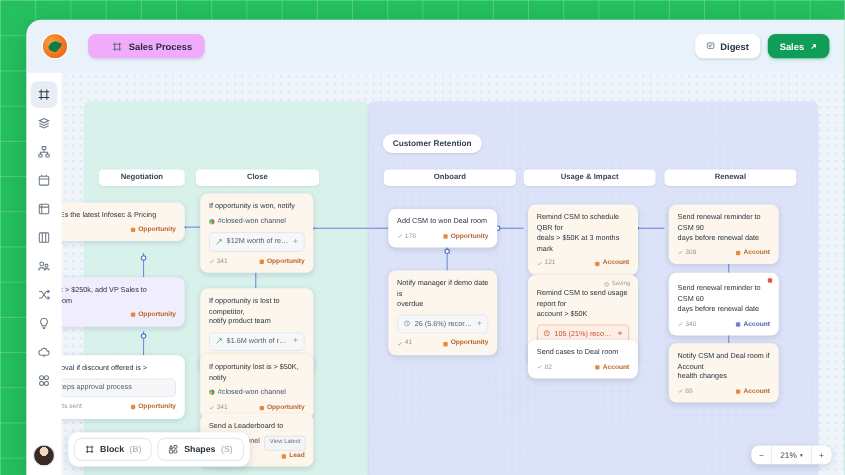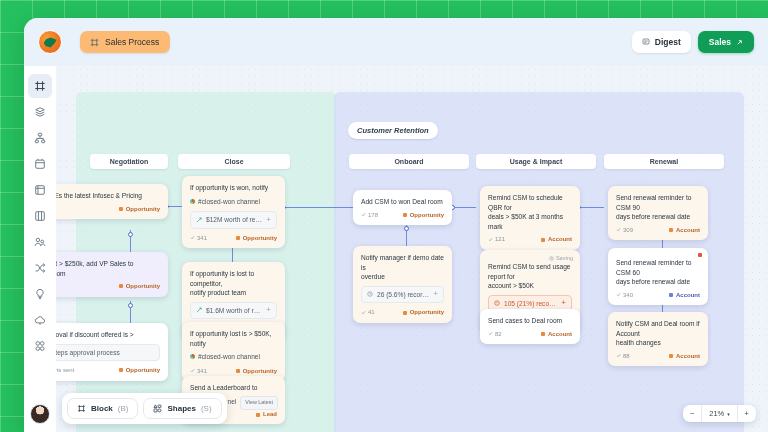--- a/index.html
+++ b/index.html
@@ -43,23 +43,23 @@
     display: flex; align-items: center; justify-content: center;
   }
   .logo::after {
     content: ""; width: 13px; height: 11px;
     background: #127a4a;
     clip-path: polygon(0% 60%, 22% 22%, 55% 10%, 100% 30%, 86% 62%, 55% 100%, 18% 88%);
   }
   .doc-chip {
     display: flex; align-items: center; gap: 6px;
     margin-left: 18px;
-    background: #fdba74; border-radius: 7px;
-    padding: 6px 11px 6px 10px;
-    font-size: 8.5px; color: #1f2a33; font-weight: 400;
+    background: #f0abfc; border-radius: 7px;
+    padding: 6px 11px 6px 22px;
+    font-size: 8.5px; color: #1f2a33; font-weight: 700;
     box-shadow: 0 1px 2px rgba(16,30,54,0.10);
   }
   .topbar-right { margin-left: auto; display: flex; align-items: flex-start; gap: 7px; }
   .digest-btn {
     display: flex; align-items: center; gap: 5px;
     background: #ffffff; border-radius: 7px; padding: 6px 10px;
     font-size: 8.5px; color: #27323c; font-weight: 600;
     box-shadow: 0 1px 2px rgba(16,30,54,0.10);
     border: none; cursor: pointer;
   }
@@ -329,21 +329,21 @@
       </svg>
     </div>
     <div class="rail-avatar"></div>
   </div>
 
   <div class="canvas">
 
     <div class="frame frame-sales"></div>
     <div class="frame frame-retention"></div>
 
-    <div class="frame-tag" style="left:292px; top:56px;font-style:italic;">Customer Retention</div>
+    <div class="frame-tag" style="left:292px; top:56px;">Customer Retention</div>
 
     <div class="col-header" style="left:34px;  top:88px;  width:78px;">Negotiation</div>
     <div class="col-header" style="left:122px; top:88px;  width:112px;">Close</div>
     <div class="col-header" style="left:293px; top:88px;  width:120px;">Onboard</div>
     <div class="col-header" style="left:420px; top:88px;  width:120px;">Usage &amp; Impact</div>
     <div class="col-header" style="left:548px; top:88px;  width:120px;">Renewal</div>
 
     <div class="edge v" style="left:74px; top:164px; height:22px;"></div>
     <div class="port" style="left:71.5px; top:166px;"></div>
     <div class="edge v" style="left:74px; top:235px; height:22px;"></div>

